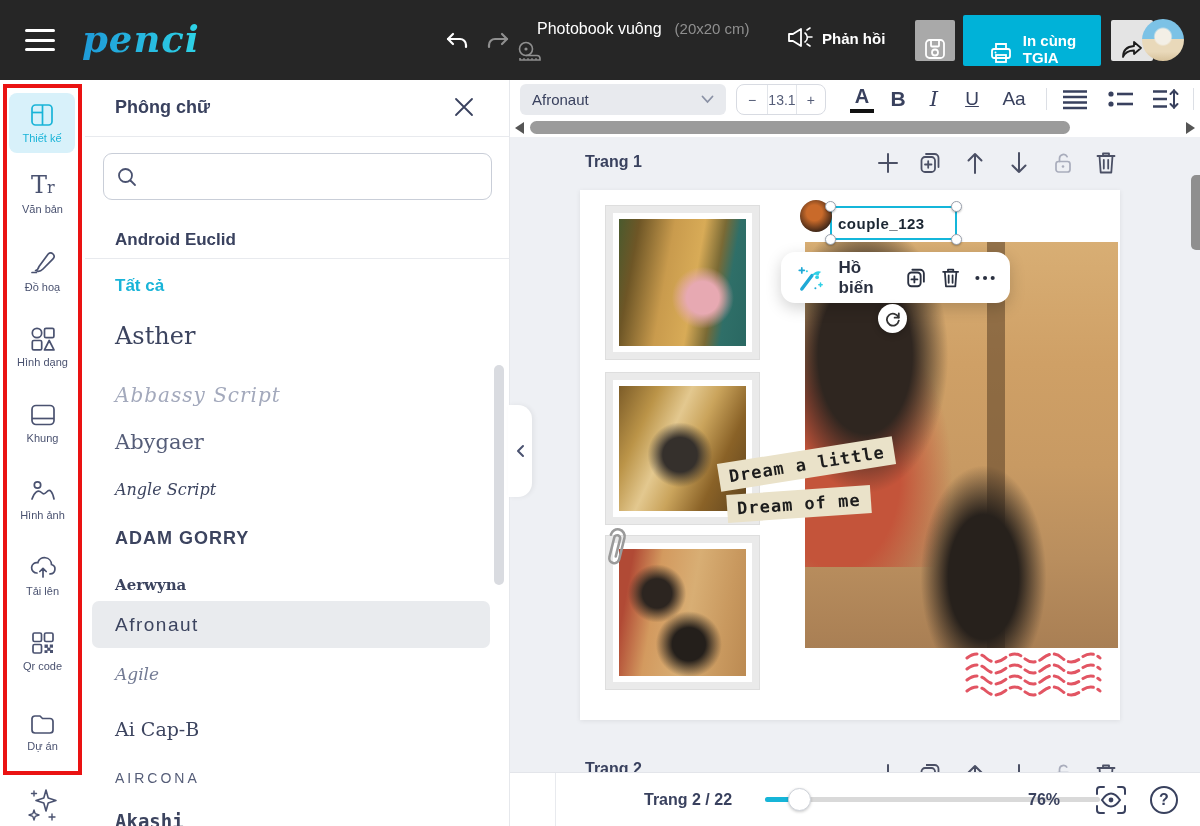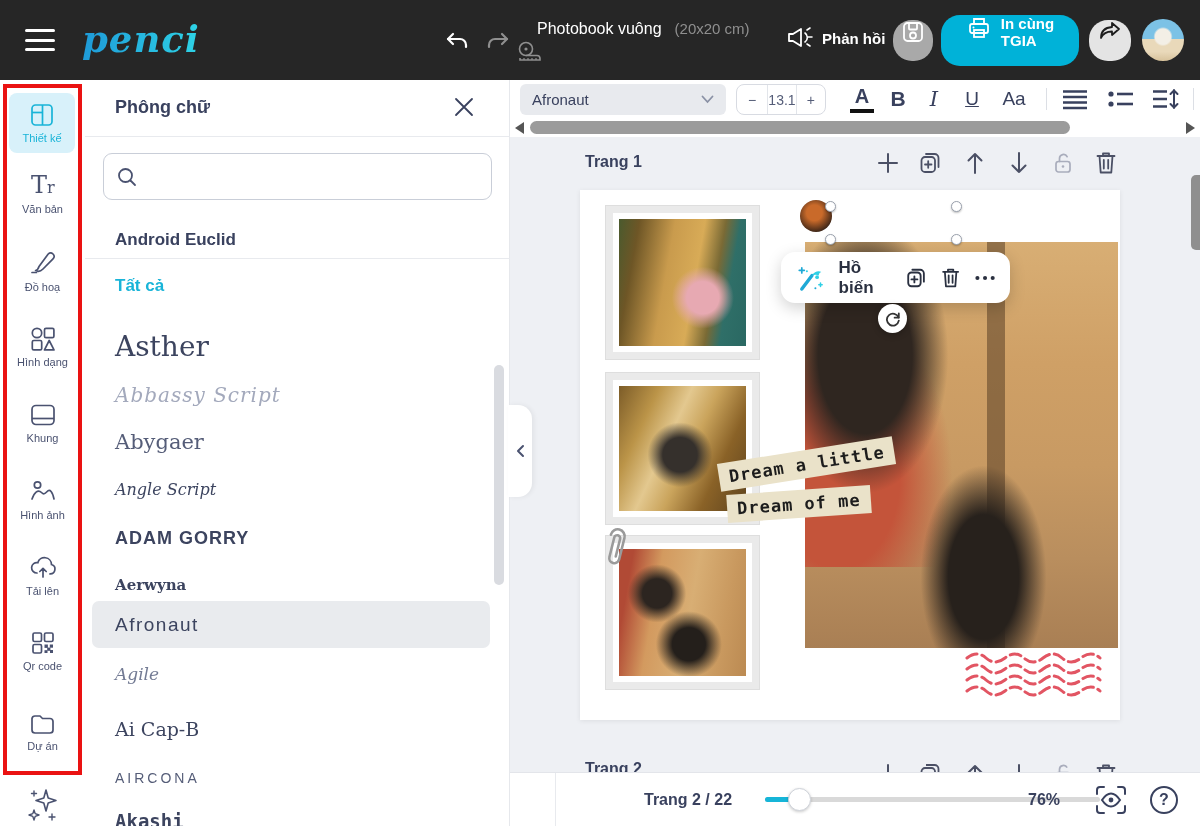--- a/index.html
+++ b/index.html
@@ -11,21 +11,21 @@
   #topbar { position:absolute; left:0; top:0; width:1200px; height:80px; background:#262626; z-index:30; }
   #hamburger { left:25px; top:29px; width:30px; height:22px; display:flex; flex-direction:column; justify-content:space-between; cursor:pointer; }
   #hamburger span { height:3px; background:#fff; border-radius:2px; }
   #logo { left:82px; top:17px; font-family:"DejaVu Serif", serif; font-style:italic; font-weight:bold; font-size:37px; letter-spacing:1px;
           background:linear-gradient(90deg,#1e9ad8,#2ed3e6); -webkit-background-clip:text; background-clip:text; color:transparent; }
   .tb-icon { position:absolute; }
   #doc-title { left:537px; top:20px; font-size:16px; color:#fff; white-space:nowrap; }
   #doc-size { font-size:15px; color:#8f8f8f; font-weight:normal; margin-left:13px;text-align:center; }
   #feedback { left:785px; top:24px; display:flex; align-items:center; gap:7px; color:#fff; cursor:pointer; }
   #feedback .txt { font-size:15px; line-height:17px; font-weight:bold; }
-  .tb-btn { position:absolute; border-radius:19px; display:flex; align-items:flex-start; justify-content:center; cursor:pointer; }
+  .tb-btn { position:absolute; border-radius:2px; display:flex; align-items:flex-end; justify-content:center; cursor:pointer;margin-left:22px; }
   #save-btn { left:893px; top:20px; width:40px; height:41px; background:#a9a9a9; }
   #print-btn { left:941px; top:15px; width:138px; height:51px; background:#00b2d8; gap:9px; }
   #print-btn .txt { color:#fff; font-size:15px; font-weight:bold; line-height:17px; }
   #share-btn { left:1089px; top:20px; width:42px; height:41px; background:#e4e4e4; }
   #avatar { left:1142px; top:19px; width:42px; height:42px; border-radius:50%;
             background:radial-gradient(circle at 50% 42%, #f3efe6 0 24%, rgba(0,0,0,0) 30%),
                        linear-gradient(180deg,#7cc2e6 0 48%, #e9d9ba 48% 78%, #d7c29b 100%); }
 
   
   #sidebar { position:absolute; left:0; top:80px; width:85px; height:746px; background:#fff; z-index:20; }
@@ -38,21 +38,21 @@
   #font-panel { position:absolute; left:85px; top:80px; width:425px; height:816px; background:#fff; border-right:1px solid #e6e8ec; z-index:15; }
   #fp-title { left:30px; top:17px; font-size:18px; font-weight:bold; color:#39415e; }
   #fp-close { left:368px; top:16px; width:22px; height:22px; cursor:pointer; }
   #fp-div1 { left:0; top:56px; width:425px; height:1px; background:#e8eaee; }
   #fp-search { left:18px; top:73px; width:389px; height:47px; border:1.5px solid #c9ced8; border-radius:9px; display:flex; align-items:center; padding:0 12px; gap:8px; }
   #fp-search input { border:none; outline:none; flex:1; font-size:15px; color:#39415e; background:transparent; }
   #fp-current { left:30px; top:150px; font-size:17px; font-weight:bold; color:#39415e; }
   #fp-div2 { left:0; top:178px; width:425px; height:1px; background:#e8eaee; }
   #fp-all { left:30px; top:196px; font-size:17px; font-weight:bold; color:#19b4d8; cursor:pointer; }
   .font-item { position:absolute; left:30px; color:#3c445f; cursor:pointer; white-space:nowrap; }
-  .f0 { top:250px; font-family:"DejaVu Serif",serif; font-size:28px; }
+  .f0 { top:242px; font-family:"DejaVu Serif",serif; font-size:24px; }
   .f1 { top:303px; font-family:"DejaVu Serif",serif; font-style:italic; font-size:20px; color:#a3a9bc; letter-spacing:1px; }
   .f2 { top:350px; font-family:"DejaVu Serif",serif; font-size:21px; font-weight:300; color:#555d78; }
   .f3 { top:400px; font-family:"DejaVu Serif",serif; font-style:italic; font-size:16px; }
   .f4 { top:448px; font-size:18px; font-weight:bold; letter-spacing:1px; }
   .f5 { top:496px; font-family:"DejaVu Serif",serif; font-size:15px; font-weight:bold; }
   .f6 { top:534px; font-size:19px; letter-spacing:1.5px; }
   #font-sel-row { left:7px; top:521px; width:398px; height:47px; background:#e9ebee; border-radius:7px; }
   .f7 { top:584px; font-family:"DejaVu Serif",serif; font-style:italic; font-size:17px; color:#737b94; }
   .f8 { top:638px; font-family:"DejaVu Serif",serif; font-size:19px; }
   .f9 { top:690px; font-size:14px; letter-spacing:3px; color:#555d78; }
@@ -459,20 +459,23 @@
       <svg id="waves" width="153" height="48" viewBox="0 0 153 48">
         <g fill="none" stroke="#e25563" stroke-width="3" stroke-linecap="round" stroke-dasharray="11 5">
           <path d="M2 8 q 10-8 19 0 t 19 0 t 19 0 t 19 0 t 19 0 t 19 0 t 19 0"></path>
           <path d="M2 19 q 10-8 19 0 t 19 0 t 19 0 t 19 0 t 19 0 t 19 0 t 19 0"></path>
           <path d="M2 30 q 10-8 19 0 t 19 0 t 19 0 t 19 0 t 19 0 t 19 0 t 19 0"></path>
           <path d="M2 41 q 10-8 19 0 t 19 0 t 19 0 t 19 0 t 19 0 t 19 0 t 19 0"></path>
         </g>
       </svg>
 
       <div id="sel-avatar"></div>
+      <div id="sel-box">
+        <span class="txt">couple_123</span>
+      </div>
       <div class="handle" style="left:245px;top:11px"></div>
       <div class="handle" style="left:371px;top:11px"></div>
       <div class="handle" style="left:245px;top:44px"></div>
       <div class="handle" style="left:371px;top:44px"></div>
 
       <div id="magic-bar">
         <svg width="36" height="36" viewBox="0 0 36 36">
           <path d="M8 31 L20 15" stroke="#1fa9d6" stroke-width="4" stroke-linecap="round"></path>
           <path d="M20 15 c3-5 8-6 11-4 c-2 .5-3 2-3 4 c-2-1-5-1-8 0 z" fill="#2fd0e6"></path>
           <circle cx="26" cy="17" r="2.2" fill="#2fd0e6"></circle>

